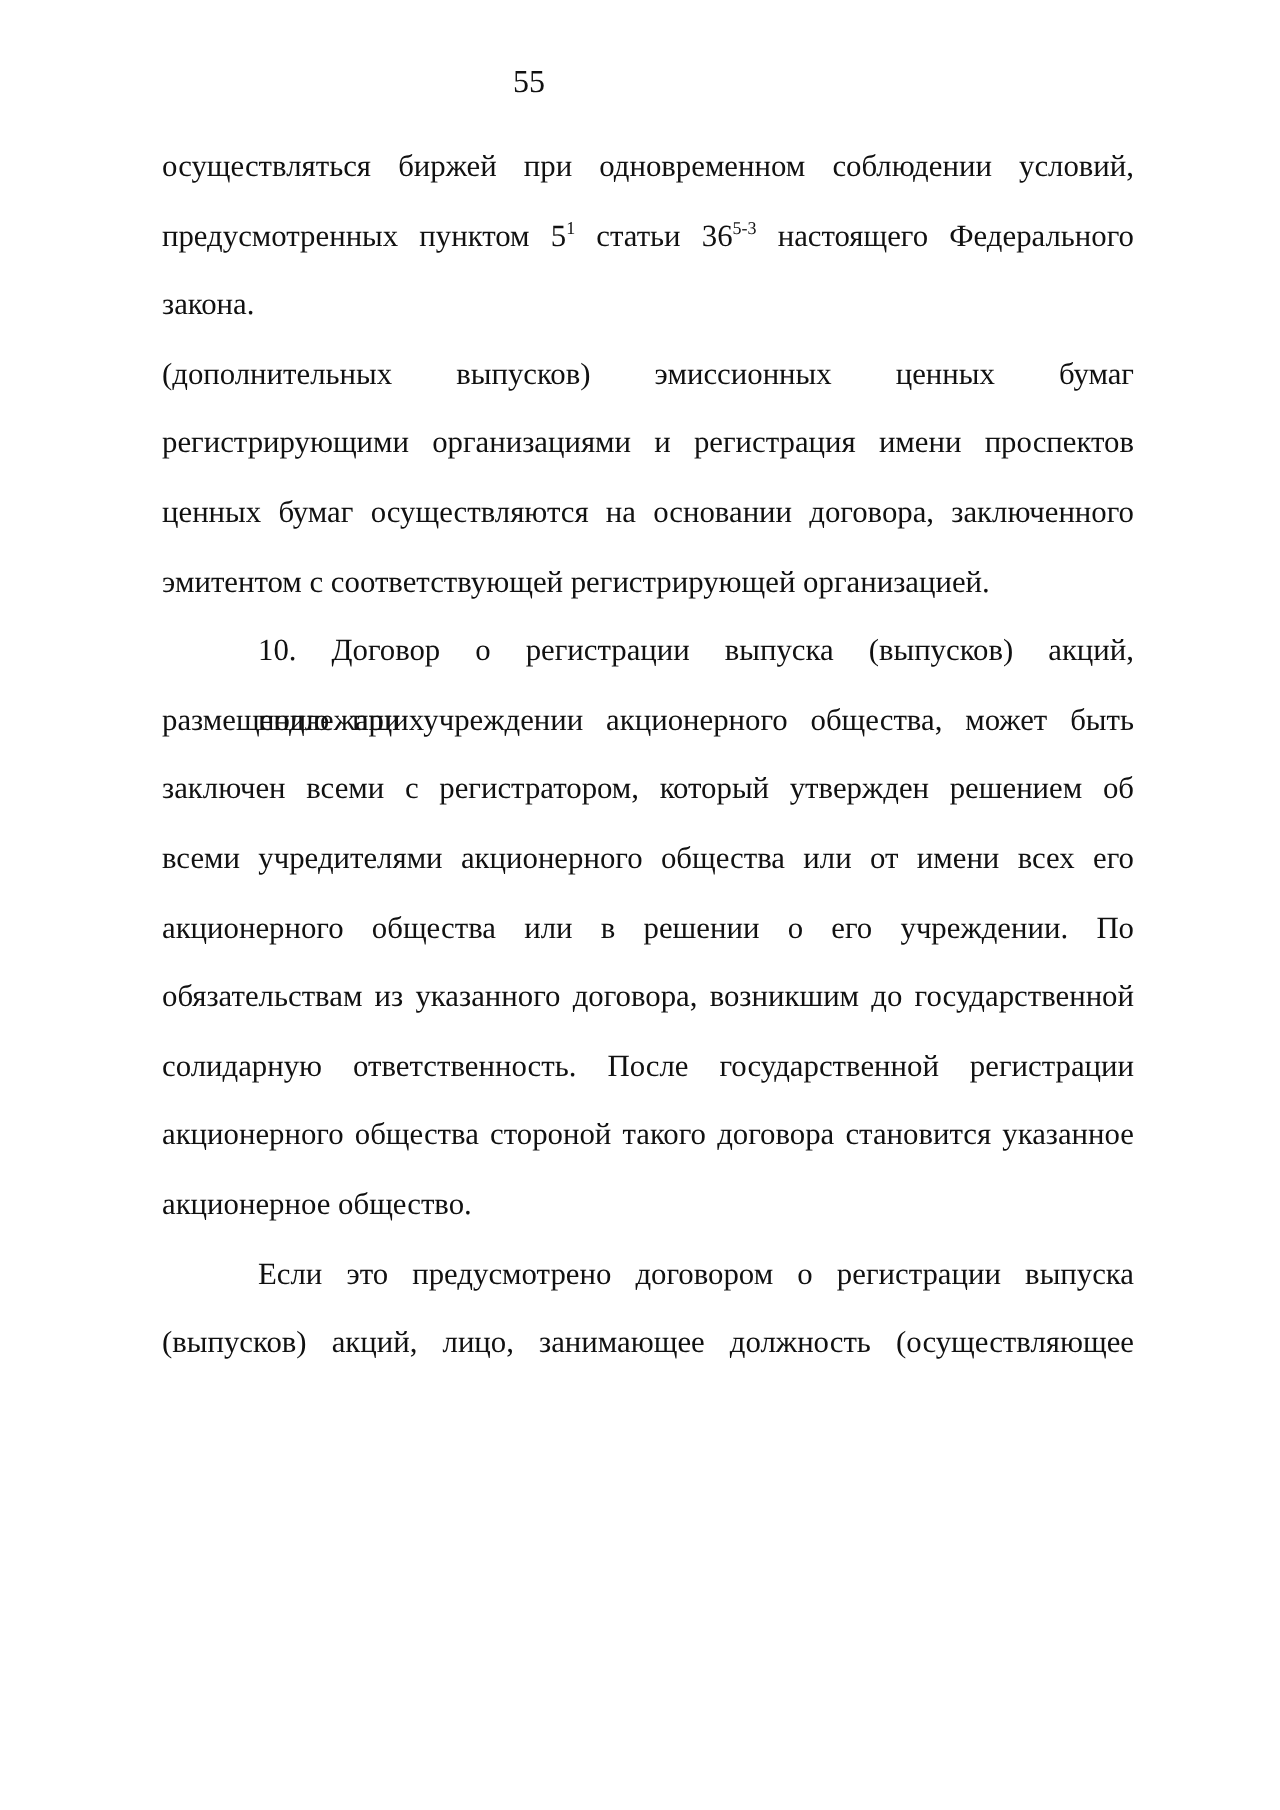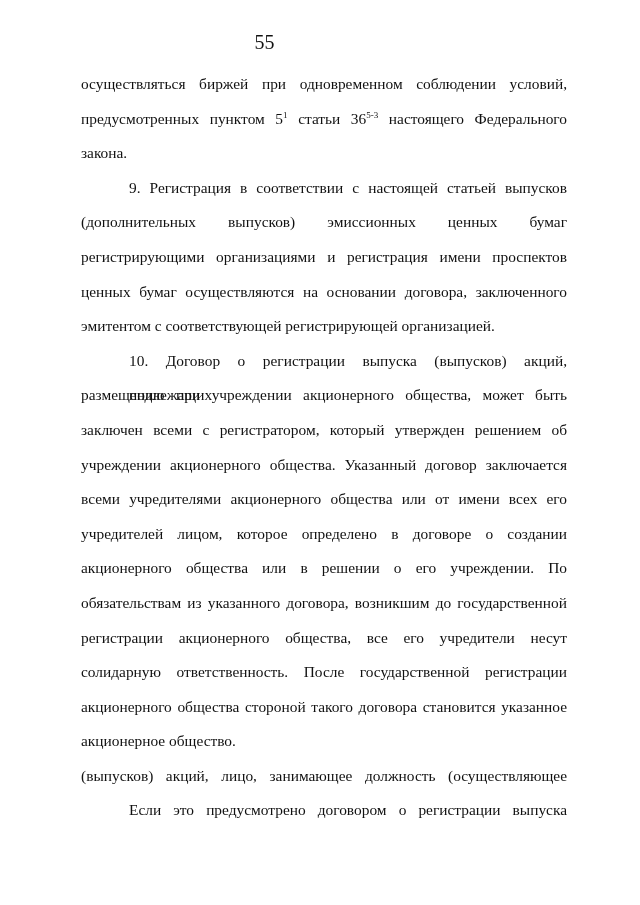--- a/index.html
+++ b/index.html
@@ -14,21 +14,21 @@
     overflow: hidden;
     font-family: "Liberation Serif", "DejaVu Serif", serif;
     color: #111111;
   }
   .page-number {
     position: absolute;
     top: 33px;
     left: 0;
     width: 529px;
     text-align: center;
-    font-size: 20px;
+    font-size: 16px;
     line-height: 18px;
   }
   .body-text {
     position: absolute;
     left: 81px;
     top: 67px;
     width: 486px;
   }
   .para {
     margin: 0;
@@ -60,40 +60,36 @@
 
 <div class="body-text">
 
   <div class="para">
     <span class="line">осуществляться биржей при одновременном соблюдении условий,</span>
     <span class="line"><span>предусмотренных пунктом 5</span><sup>1</sup><span> статьи 36</span><sup>5-3</sup><span> настоящего Федерального</span></span>
     <span class="line last">закона.</span>
   </div>
 
   <div class="para">
-    <span class="line" style="padding-left:48px;">9. Регистрация в соответствии с настоящей статьей выпусков</span>
     <span class="line">(дополнительных выпусков) эмиссионных ценных бумаг</span>
     <span class="line">регистрирующими организациями и регистрация имени проспектов</span>
     <span class="line">ценных бумаг осуществляются на основании договора, заключенного</span>
     <span class="line last">эмитентом с соответствующей регистрирующей организацией.</span>
   </div>
 
   <div class="para">
     <span class="line" style="padding-left:48px;">10. Договор о регистрации выпуска (выпусков) акций, подлежащих</span>
     <span class="line">размещению при учреждении акционерного общества, может быть</span>
     <span class="line">заключен всеми с регистратором, который утвержден решением об</span>
-    <span class="line">учреждении акционерного общества. Указанный договор заключается</span>
     <span class="line">всеми учредителями акционерного общества или от имени всех его</span>
-    <span class="line">учредителей лицом, которое определено в договоре о создании</span>
     <span class="line">акционерного общества или в решении о его учреждении. По</span>
     <span class="line">обязательствам из указанного договора, возникшим до государственной</span>
-    <span class="line">регистрации акционерного общества, все его учредители несут</span>
     <span class="line">солидарную ответственность. После государственной регистрации</span>
     <span class="line">акционерного общества стороной такого договора становится указанное</span>
     <span class="line last">акционерное общество.</span>
   </div>
 
   <div class="para">
+    <span class="line" style="padding-left:48px;">Если это предусмотрено договором о регистрации выпуска</span>
     <span class="line">(выпусков) акций, лицо, занимающее должность (осуществляющее</span>
-    <span class="line" style="padding-left:48px;">Если это предусмотрено договором о регистрации выпуска</span>
   </div>
 
 </div>
 
 </body></html>

